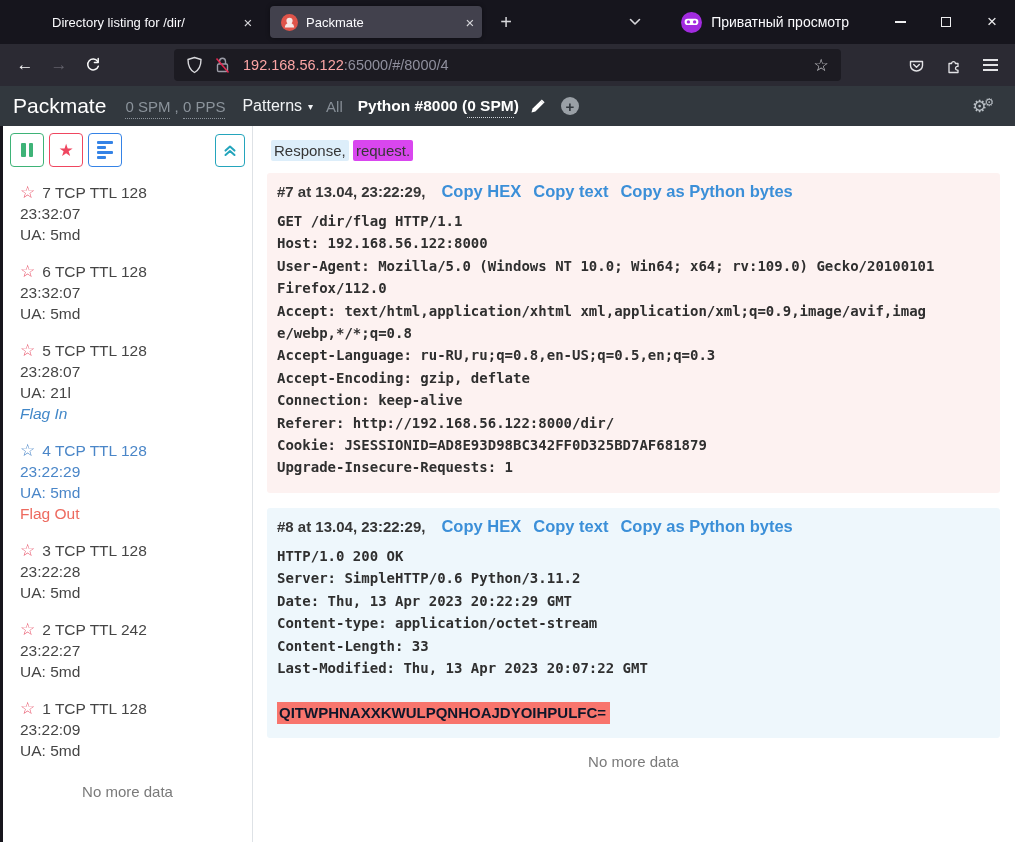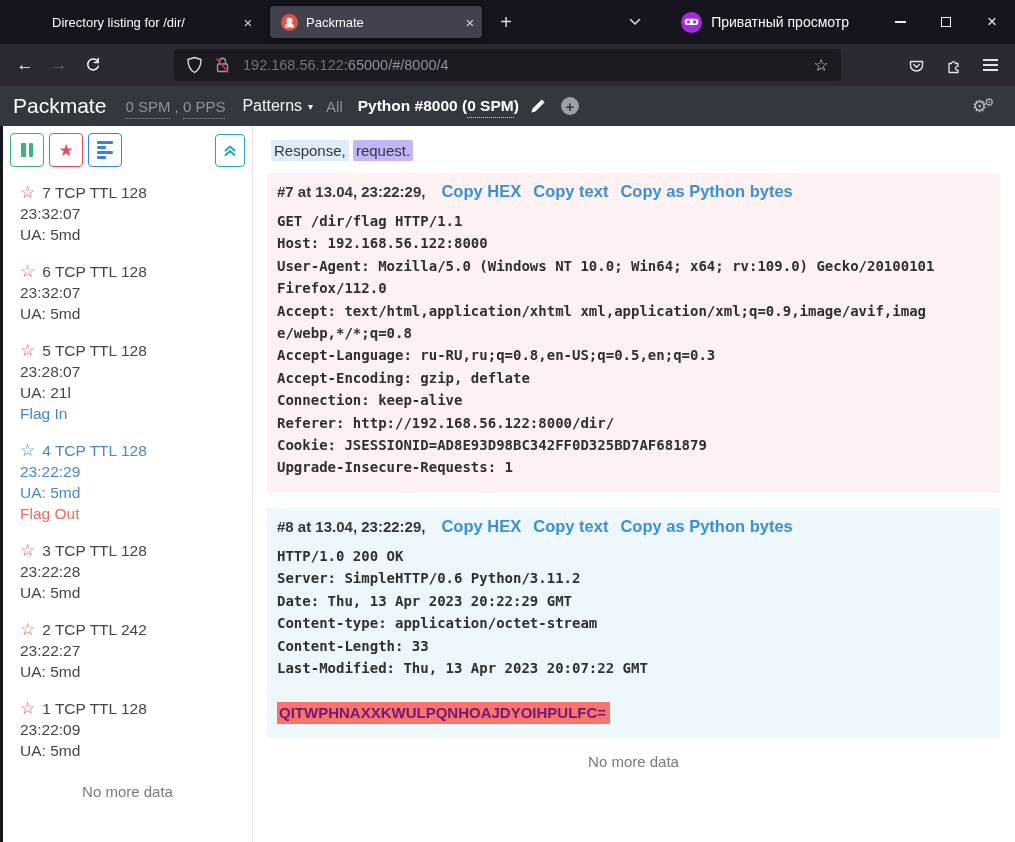--- a/index.html
+++ b/index.html
@@ -32,21 +32,21 @@
   .win-close { font-size:17px; }
 
   
   .toolbar { height:42px; background:#2b2a33; display:flex; align-items:center; padding:0 8px; flex:0 0 auto; }
   .nav-btn { width:34px; height:30px; display:flex; align-items:center; justify-content:center;
              font-size:17px; color:#f9f9fa; border-radius:4px; }
   .nav-btn.disabled { color:#62616b; }
   .urlbar { flex:1; height:32px; margin-left:64px; margin-right:58px; background:#1c1b22;
             border-radius:4px; display:flex; align-items:center; padding:0 6px 0 12px; }
   .urlbar-text { margin-left:12px; font-size:14.5px; }
-  .url-host { color:#737373; }
+  .url-host { color:#fca5a5; }
   .url-rest { color:#8f8f9d; }
   .urlbar-spacer { flex:1; }
   .url-star { width:28px; height:28px; display:flex; align-items:center; justify-content:center;
               color:#d7d7db; font-size:17px; }
   .tool-icons { display:flex; gap:3px; }
   .hamburger { display:flex; flex-direction:column; gap:3.5px; }
   .hamburger span { display:block; width:15px; height:1.6px; background:#e3e3e6; }
 
   
   .appbar { height:40px; background:#32383e; display:flex; align-items:center; padding:0 13px; flex:0 0 auto; }
@@ -81,40 +81,40 @@
   .pause-bars i { display:block; width:4.5px; height:14px; background:#3eb377; border-radius:1px; }
   .ctl-fav { border:1px solid #ef4660; color:#ef4660; font-size:17px; }
   .ctl-list { border:1px solid #3583e6; }
   .list-bars { display:flex; flex-direction:column; gap:2.5px; align-items:flex-start; }
   .list-bars i { display:block; height:2.5px; background:#3583e6; border-radius:1px; }
   .ctl-collapse { margin-left:auto; width:30px; height:33px; border:1px solid #24a5bc; }
   .pkt-list { padding:0 17px; }
   .pkt { margin-bottom:16px; font-size:15.5px; line-height:21px; color:#454545; cursor:pointer; }
   .pkt-title { display:flex; align-items:center; gap:7px; }
   .pkt-star { color:#e8566c; font-size:17px; }
-  .pkt-flag-in { color:#4187c8; }
+  .pkt-flag-in { color:#4187c8;font-style:italic; }
   .pkt.selected .pkt-title span, .pkt.selected .pkt-time, .pkt.selected .pkt-ua { color:#4a86c8; }
   .pkt-flag-out { color:#ed6a5f; }
   .no-more { text-align:center; color:#7a7a7a; font-size:15px; margin-top:6px; }
 
   
   .main { flex:1; padding:16px 15px 0 14px; overflow:hidden; }
   .legend { font-size:15px; color:#363636; margin-bottom:14px; margin-left:4px; }
   .legend-resp { background:#ddeefa; padding:2px 3px; border-radius:2px; }
-  .legend-req { background:#c4b5fd; padding:2px 3px; border-radius:2px; }
+  .legend-req { background:#d946ef; padding:2px 3px; border-radius:2px; }
   .block { border-radius:3px; padding:9px 10px 14px; margin-bottom:15px;font-weight:bold; }
   .block.request { background:#fdf2f1; }
   .block.response { background:#eef7fc; }
   .block-head { display:flex; align-items:baseline; }
   .block-id { font-size:15px; color:#363636; margin-right:16px; }
   .copy-link { color:#3b8fd8; font-size:16.5px; margin-right:12px; cursor:pointer; }
   .block pre { margin-top:9px; font-family:"DejaVu Sans Mono", monospace; font-size:14px;
                line-height:22.4px; color:#2f2f2f; white-space:pre-wrap; word-break:break-all;
                max-width:662px; }
-  .flag-mark { background:#f8756d; color:#701a75; font-family:"Liberation Sans", sans-serif;
+  .flag-mark { background:#f8756d; color:#0f172a; font-family:"Liberation Sans", sans-serif;
                font-size:15px; padding:2px 4px 3px 2px; }
   .main .no-more { margin-top:8px; }
 </style>
 </head>
 <body>
 
 <div class="window">
 
   <div class="titlebar">
     <div class="tab inactive">

